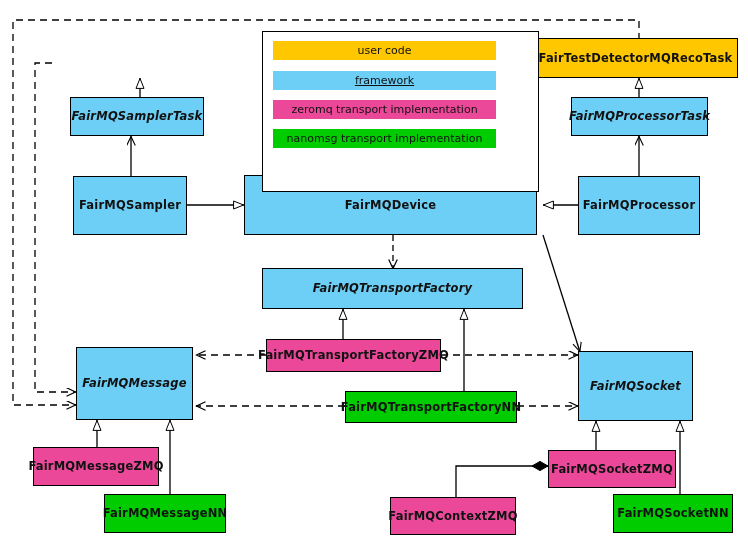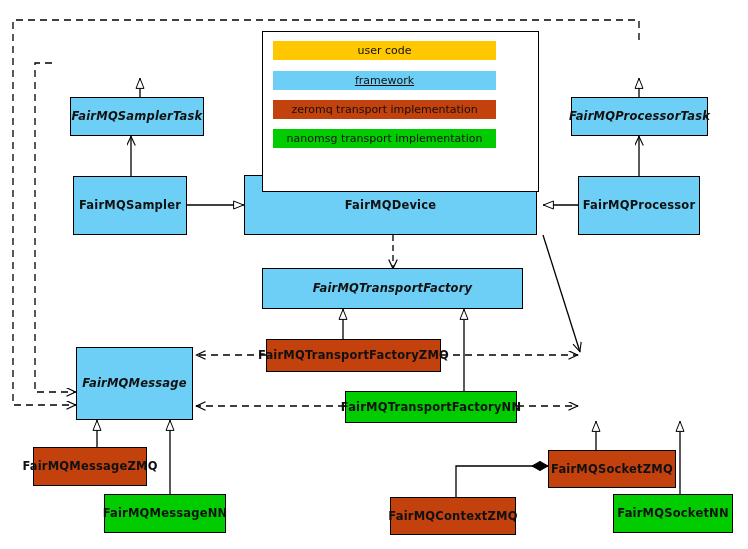--- a/index.html
+++ b/index.html
@@ -19,21 +19,21 @@
     font-size:11.5px;
     font-weight:bold;
     color:#111;
     line-height:1.1;
     letter-spacing:.2px;
     z-index:5;
   }
   .node.abstract{font-style:italic;}
   .c-user{background:#FFC700;}
   .c-framework{background:#6DCFF6;}
-  .c-zmq{background:#c2410c;}
+  .c-zmq{background:#ec4899;}
   .c-nn{background:#00CC00;}
 
   
   #legend{
     position:absolute;
     left:262px;top:31px;width:243px;height:127px;
     background:#ffffff;border:1px solid #000;
     z-index:6;
     padding:16px;
   }
@@ -111,20 +111,23 @@
 
       <path d="M596,450 L596,421" marker-end="url(#hollowTri)"></path>
 
       <path d="M680,494 L680,421" marker-end="url(#hollowTri)"></path>
 
       <path d="M548,466 L456,466 L456,497" marker-start="url(#diamond)"></path>
     </g>
   </svg>
 
 
+  <div class="node c-user" style="left:533px;top:38px;width:205px;height:40px;">
+    <span>FairTestDetectorMQRecoTask</span>
+  </div>
 
   <div class="node c-framework abstract" style="left:70px;top:97px;width:134px;height:39px;">
     <span>FairMQSamplerTask</span>
   </div>
 
   <div class="node c-framework abstract" style="left:571px;top:97px;width:137px;height:39px;">
     <span>FairMQProcessorTask</span>
   </div>
 
   <div class="node c-framework" style="left:73px;top:176px;width:114px;height:59px;">
@@ -148,22 +151,25 @@
   </div>
 
   <div class="node c-nn" style="left:345px;top:391px;width:172px;height:32px;">
     <span>FairMQTransportFactoryNN</span>
   </div>
 
   <div class="node c-framework abstract" style="left:76px;top:347px;width:117px;height:73px;">
     <span>FairMQMessage</span>
   </div>
 
-
-  <div class="node c-zmq" style="left:33px;top:447px;width:114px;height:39px;">
+  <div class="node c-framework abstract" style="left:578px;top:351px;width:115px;height:70px;">
+    <span>FairMQSocket</span>
+  </div>
+
+  <div class="node c-zmq" style="left:33px;top:447px;width:126px;height:39px;">
     <span>FairMQMessageZMQ</span>
   </div>
 
   <div class="node c-nn" style="left:104px;top:494px;width:122px;height:39px;">
     <span>FairMQMessageNN</span>
   </div>
 
   <div class="node c-zmq" style="left:548px;top:450px;width:128px;height:38px;">
     <span>FairMQSocketZMQ</span>
   </div>

